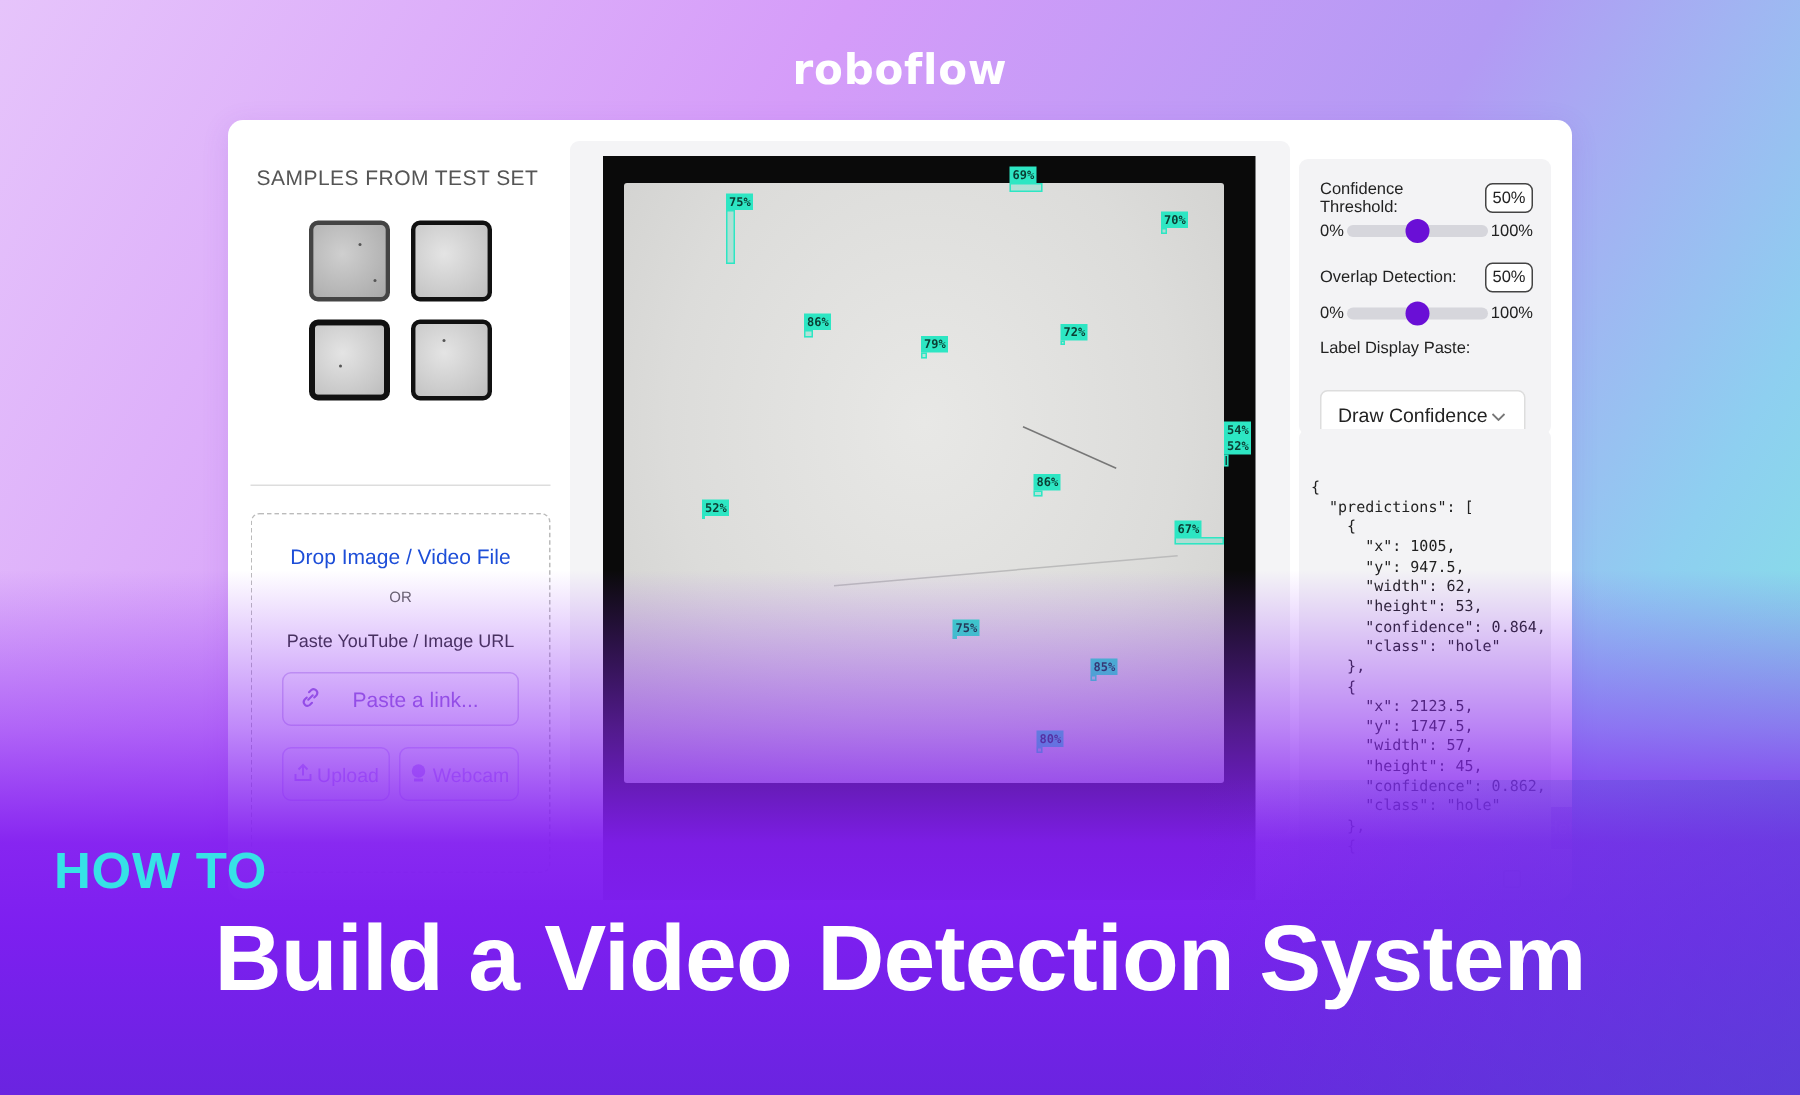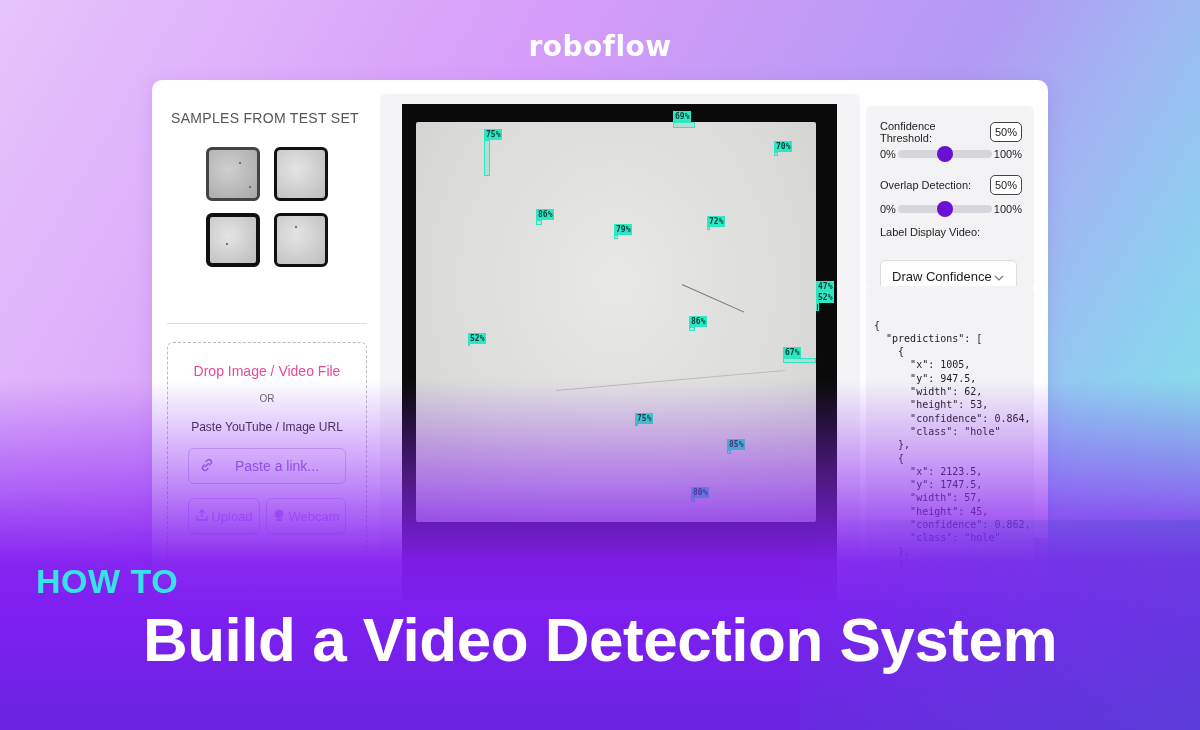--- a/index.html
+++ b/index.html
@@ -40,21 +40,21 @@
   .thumb .dot { position: absolute; width: 2px; height: 2px; background: #555; border-radius: 50%; }
   .visualize {
     position: absolute; top: 207px; left: 0; width: 100%; text-align: center;
     color: #6a1fd0; font-weight: 700; font-size: 14px; cursor: pointer;
   }
   .divider { position: absolute; top: 243px; left: 15px; width: 200px; height: 1px; background: #ddd; }
   .drop-zone {
     position: absolute; top: 262px; left: 15px; width: 200px; height: 240px;
     border: 1.5px dashed #bbb; border-radius: 6px;
   }
-  .drop-title { position: absolute; top: 20px; width: 100%; text-align: center; font-size: 14px; color: #ec4899; }
+  .drop-title { position: absolute; top: 20px; width: 100%; text-align: center; font-size: 14px; color: #1d4ed8; }
   .drop-or { position: absolute; top: 50px; width: 100%; text-align: center; font-size: 10px; color: #666; }
   .drop-paste { position: absolute; top: 77px; width: 100%; text-align: center; font-size: 12px; color: #333; }
   .link-input {
     position: absolute; top: 105px; left: 20px; width: 158px; height: 36px;
     border: 1px solid #d8c4f2; border-radius: 6px; display: flex; align-items: center;
     padding-left: 10px; font-size: 14px; color: #9a6cdb; background: rgba(255,255,255,0.15);
   }
   .link-input .icon { width: 18px; margin-right: 18px; color: #9a6cdb; font-size: 14px; }
   .btn-row { position: absolute; top: 155px; left: 20px; display: flex; gap: 6px; }
   .btn {
@@ -219,21 +219,21 @@
           </div>
           <div class="det" style="left: 198px; top: 102px;">
             <div class="lbl">79%</div>
             <div class="box" style="width: 4px; height: 4px;"></div>
           </div>
           <div class="det" style="left: 291px; top: 94px;">
             <div class="lbl">72%</div>
             <div class="box" style="width: 3px; height: 3px;"></div>
           </div>
           <div class="det" style="left: 400px; top: 159px;">
-            <div class="lbl">47%</div>
+            <div class="lbl">54%</div>
           </div>
           <div class="det" style="left: 400px; top: 170px;">
             <div class="lbl">52%</div>
             <div class="box" style="width: 3px; height: 8px;"></div>
           </div>
           <div class="det" style="left: 273px; top: 194px;">
             <div class="lbl">86%</div>
             <div class="box" style="width: 6px; height: 4px;"></div>
           </div>
           <div class="det" style="left: 52px; top: 211px;">
@@ -278,21 +278,21 @@
       <span class="pct-box">50%</span>
     </div>
     <div class="slider-row" style="top:97px;">
       <span>0%</span>
       <div class="slider-track">
           <div class="slider-thumb" style="left:50%;"></div>
         </div>
       <span>100%</span>
     </div>
     <div class="ctl-row" style="top:120px;">
-      <span>Label Display Video:</span>
+      <span>Label Display Paste:</span>
     </div>
     <div class="select">
       <span>Draw Confidence</span>
       <span>
         <svg width="10" height="6" viewBox="0 0 10 6">
             <path d="M1 1l4 4 4-4" stroke="#777" stroke-width="1.2" fill="none"></path>
           </svg>
       </span>
     </div>
   </div>

